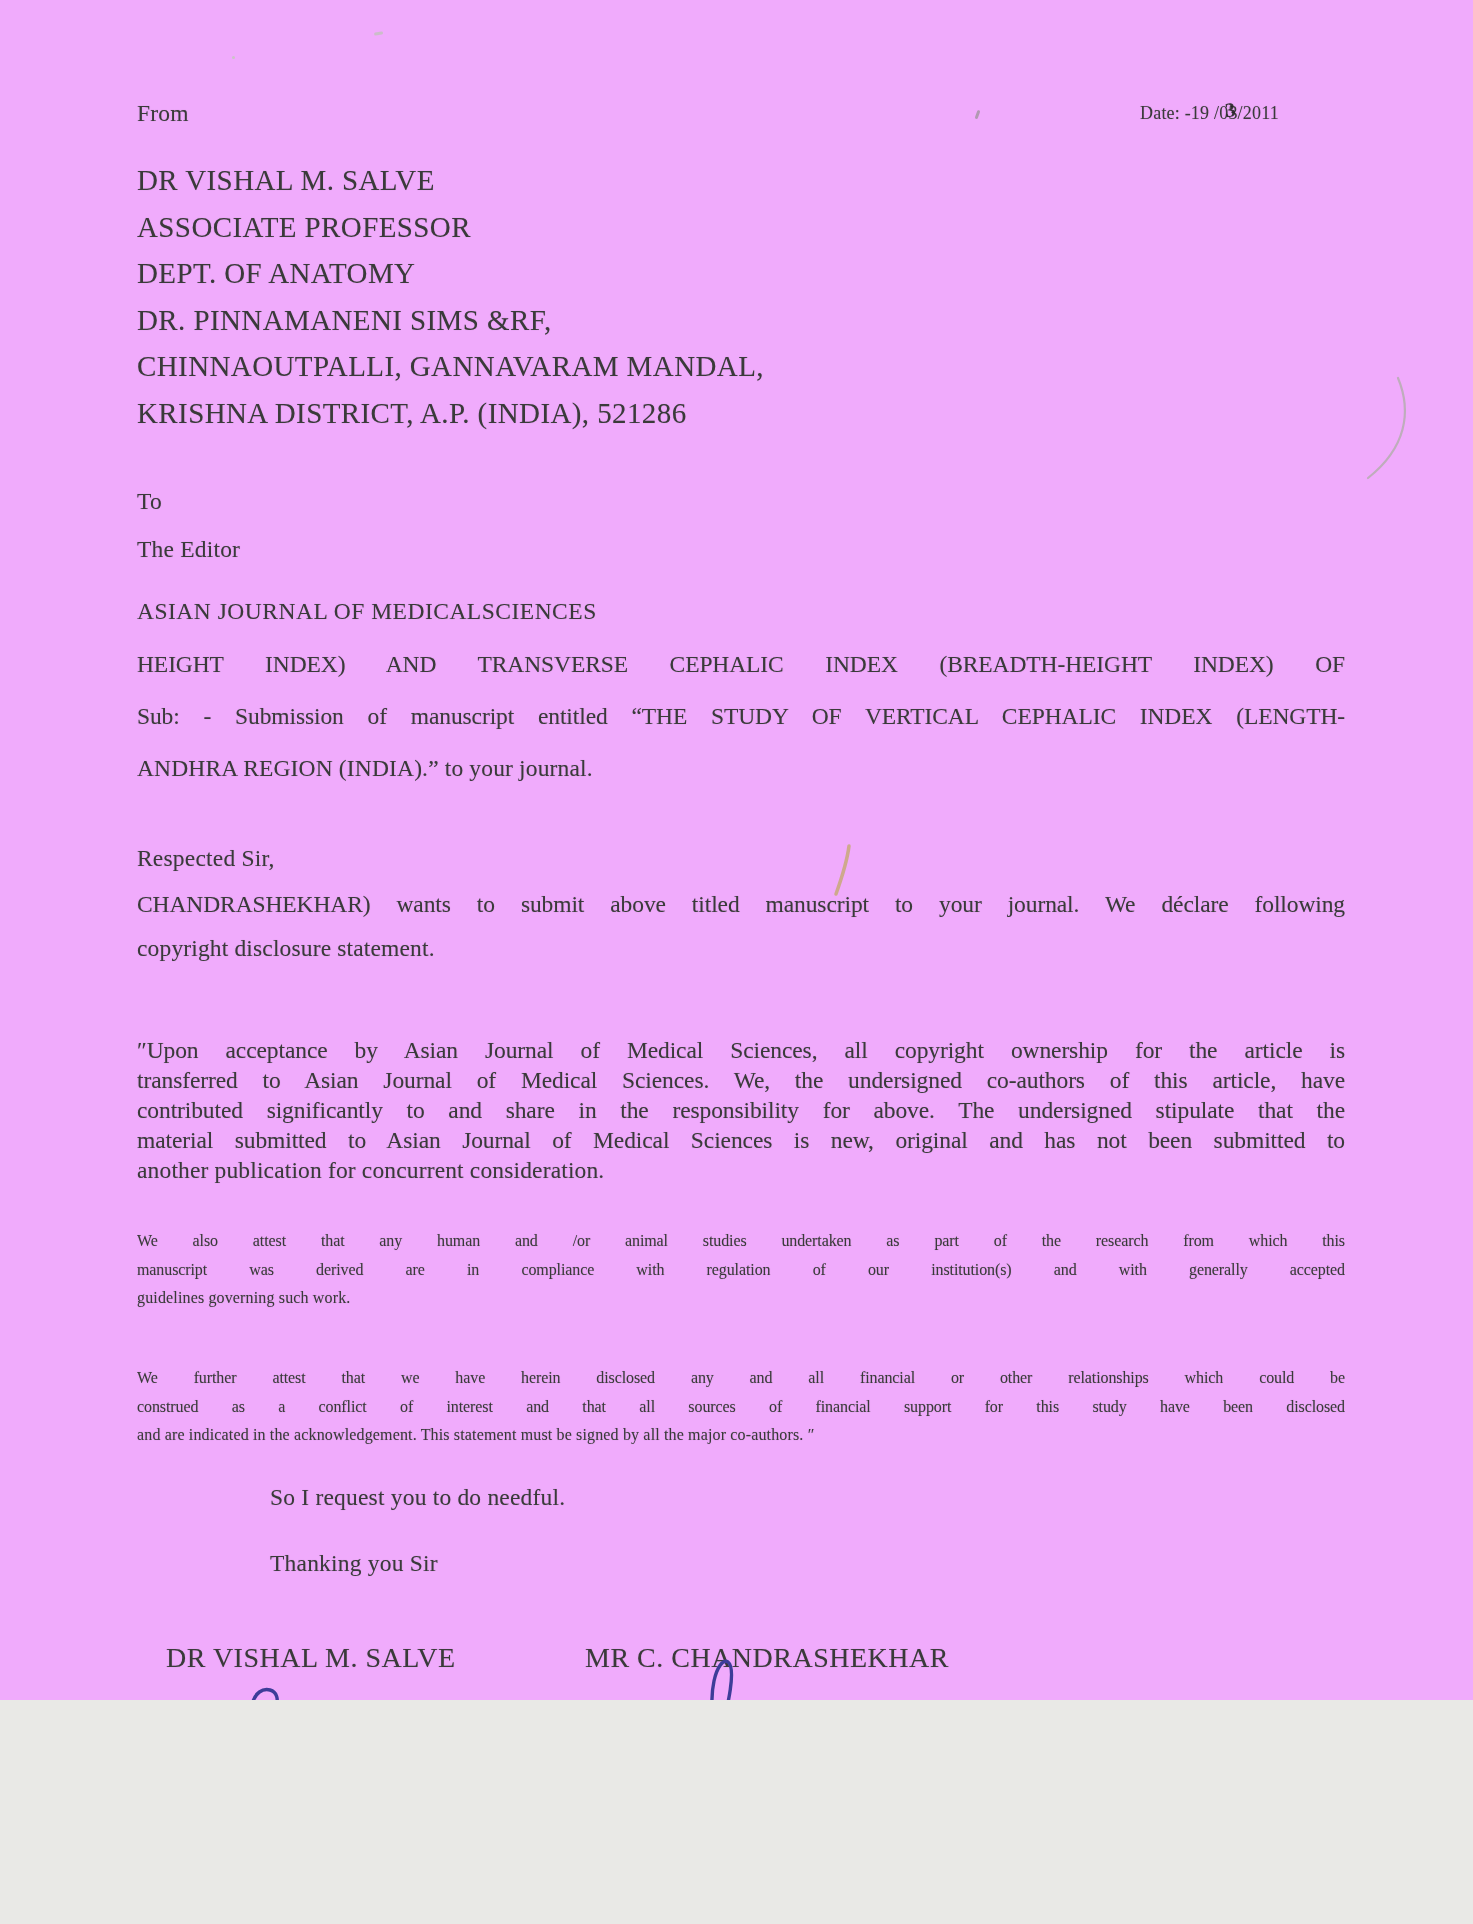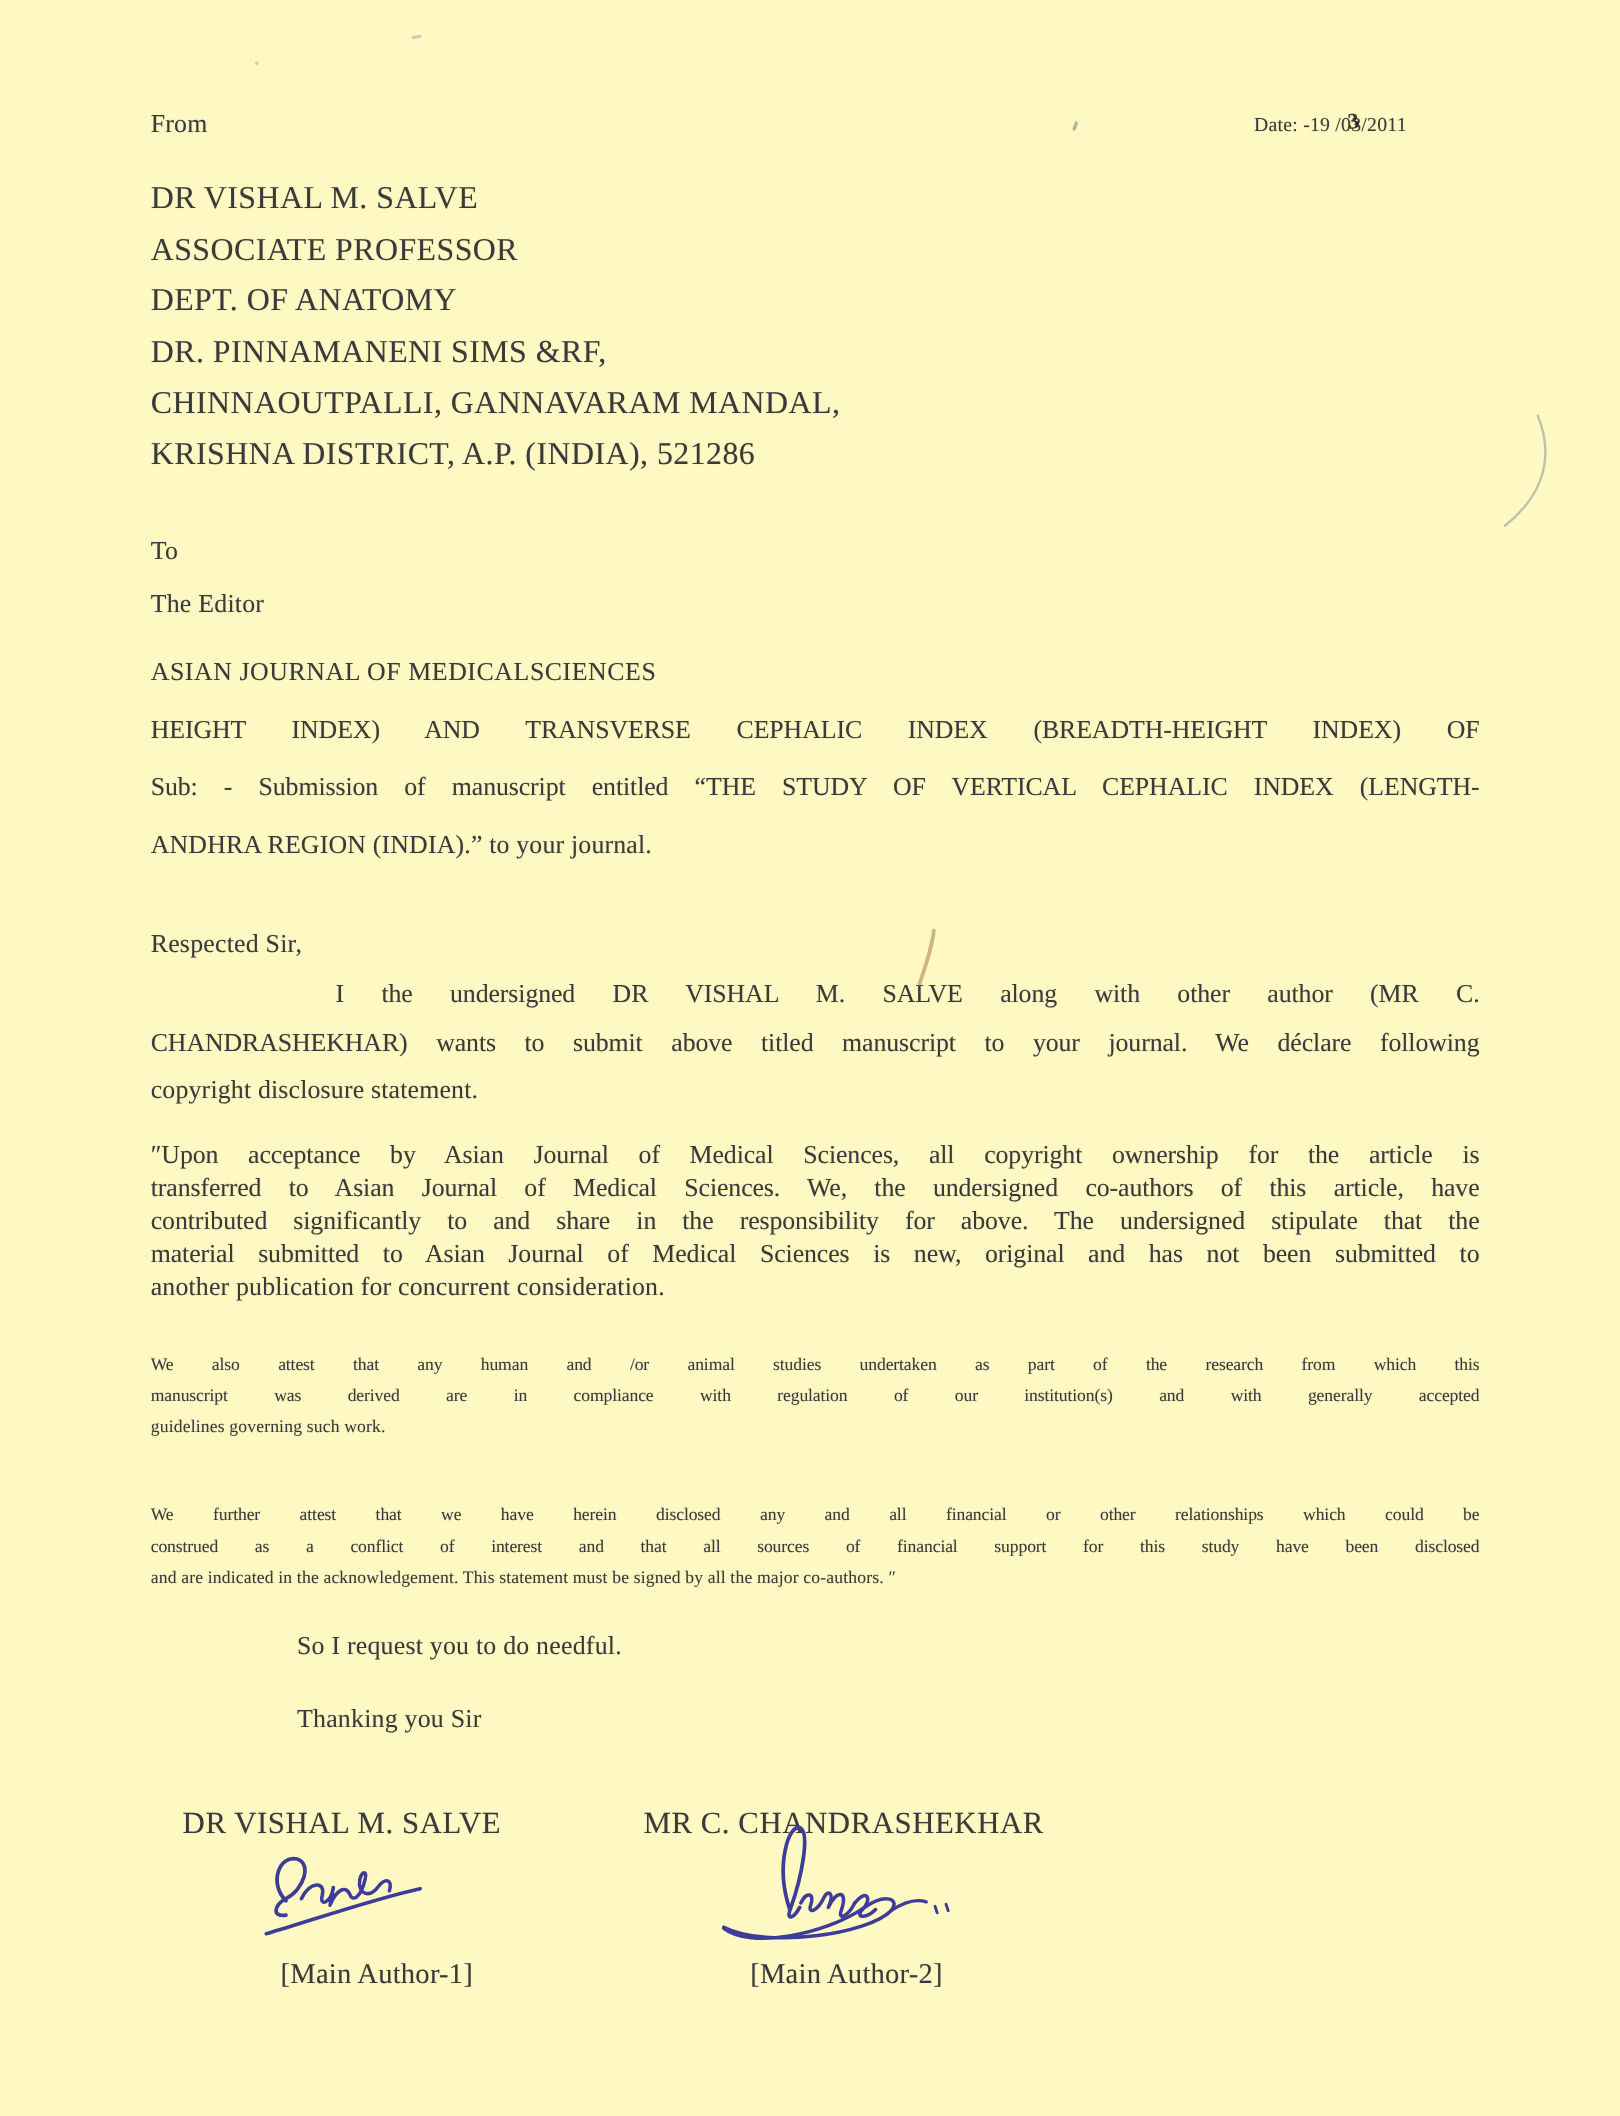--- a/index.html
+++ b/index.html
@@ -1,19 +1,19 @@
 <!DOCTYPE html>
 <html><head>
 <meta charset="utf-8">
 <style>
   html,body{margin:0;padding:0;background:#e9e9e6;}
   .page{
     position:relative;
-    width:1473px;height:1924px;
-    background:#fef9c3;
+    width:1473px;height:1700px;
+    background:#f0abfc;
     overflow:hidden;
     font-family:"Liberation Serif","DejaVu Serif",serif;
   }
   .abs{position:absolute;}
   .t{
     color:#3a3a3a;
     text-shadow:0 0 1px rgba(80,80,80,.30);
     letter-spacing:.2px;
     white-space:nowrap;
   }
@@ -72,21 +72,20 @@
 
   <div class="abs blk sub" style="left:137px;top:638px;">
     <span class="line jline">HEIGHT INDEX) AND TRANSVERSE CEPHALIC INDEX (BREADTH-HEIGHT INDEX) OF</span>
     <span class="line jline">Sub: - Submission of manuscript entitled “THE STUDY OF VERTICAL CEPHALIC INDEX (LENGTH-</span>
     <span class="line">ANDHRA REGION (INDIA).” to your journal.</span>
   </div>
 
   <div class="abs t single" style="left:137px;top:844px;">Respected Sir,</div>
 
   <div class="abs blk p1" style="left:137px;top:883px;">
-    <span class="line jline indent">I the undersigned DR VISHAL M. SALVE along with other author (MR C.</span>
     <span class="line jline">CHANDRASHEKHAR) wants to submit above titled manuscript to your journal. We déclare following</span>
     <span class="line">copyright disclosure statement.</span>
   </div>
 
   <div class="abs blk pbody p2" style="left:137px;top:1035px;">
     <span class="line jline">″Upon acceptance by Asian Journal of Medical Sciences, all copyright ownership for the article is</span>
     <span class="line jline">transferred to Asian Journal of Medical Sciences. We, the undersigned co-authors of this article, have</span>
     <span class="line jline">contributed significantly to and share in the responsibility for above. The undersigned stipulate that the</span>
     <span class="line jline">material submitted to Asian Journal of Medical Sciences is new, original and has not been submitted to</span>
     <span class="line">another publication for concurrent consideration.</span>

